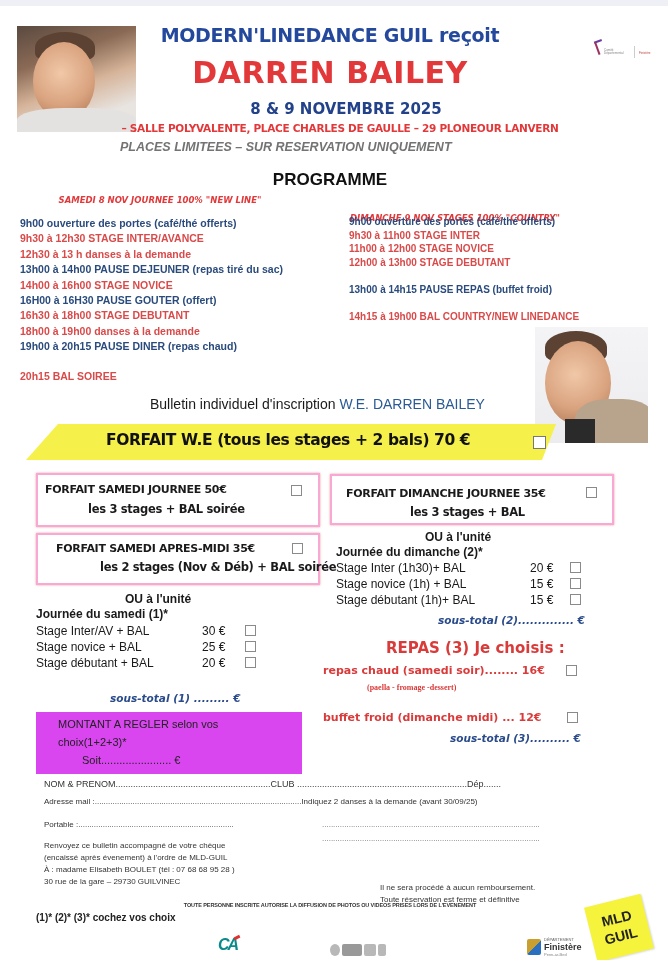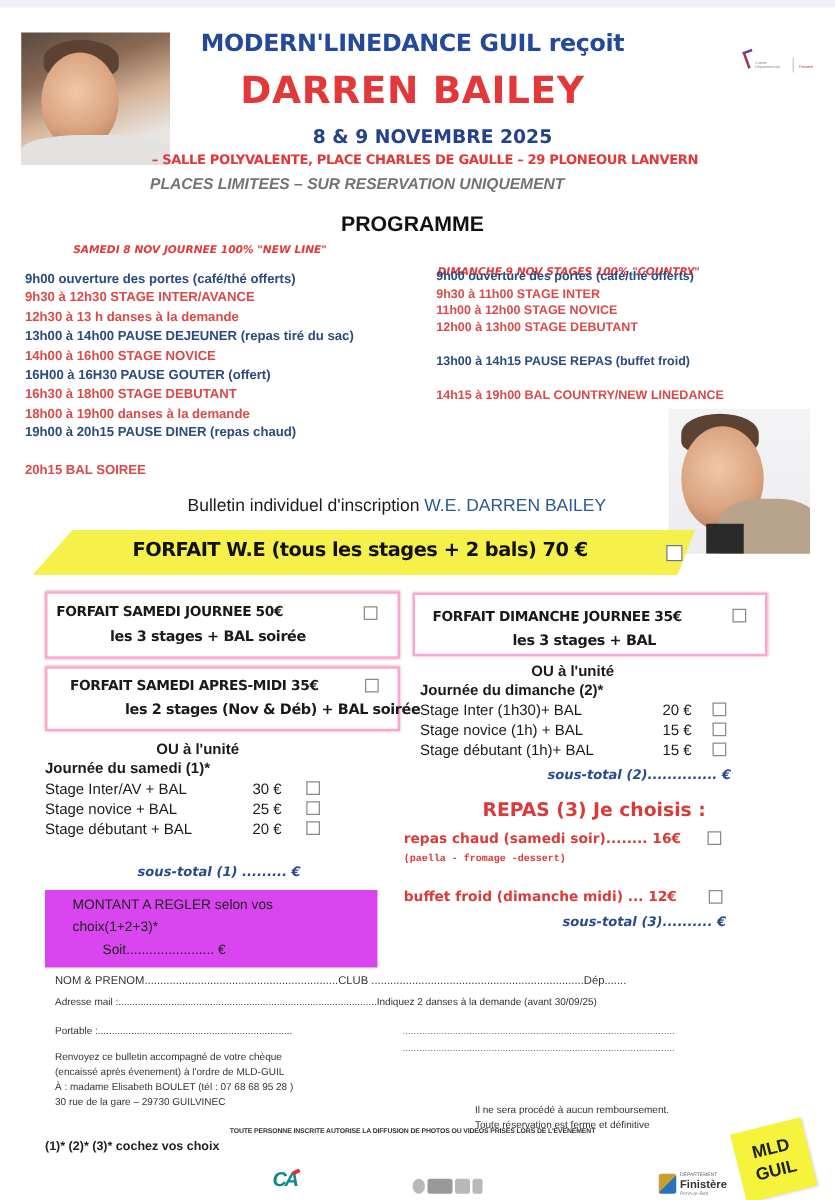--- a/index.html
+++ b/index.html
@@ -55,21 +55,21 @@
   .unit-row { font-size: 12px; color: #1a1a1a; height: 16px; line-height: 16px; white-space: nowrap; }
   .unit-row .lbl { position: absolute; left: 0; }
   .unit-row .price { position: absolute; }
   .unit-row .cb { position: absolute; top: 2px; }
   .subtotal { font-family: "DejaVu Sans", sans-serif; font-weight: bold; font-style: italic; font-size: 10.5px; color: #2a4b8a; white-space: nowrap; }
 
   .orange { left: 36px; top: 712px; width: 266px; height: 62px; background: #d946ef; padding: 3px 22px; font-size: 11px; color: #222; line-height: 19px; }
 
   .repas-h { font-family: "DejaVu Sans", sans-serif; font-weight: bold; font-size: 15px; color: #d93a3a; white-space: nowrap; }
   .repas-row { font-family: "DejaVu Sans", sans-serif; font-weight: bold; font-size: 11px; color: #d93a3a; white-space: nowrap; }
-  .repas-sub { font-family: Liberation Mono, monospace; font-weight: bold; font-size: 8px; color: #d93a3a; white-space: nowrap; }
+  .repas-sub { font-family: Liberation Serif, serif; font-weight: bold; font-size: 8px; color: #d93a3a; white-space: nowrap; margin-left: 44px; }
 
   .form { font-size: 9px; color: #333; white-space: nowrap; }
   .form.sm { font-size: 8px; }
   .small8 { font-size: 8px; color: #333; line-height: 12px; white-space: nowrap; }
   .dots { color: #666; }
 
   .notice { left: 100px; top: 902px; width: 460px; text-align: center; font-weight: bold; font-size: 5.5px; color: #333; letter-spacing: -0.1px; white-space: nowrap; }
   .cochez { left: 36px; top: 912px; font-weight: bold; font-size: 10px; color: #222; white-space: nowrap; }
 
   .sticky { left: 590px; top: 900px; width: 58px; height: 56px; background: #f5f33c; transform: rotate(-14deg); box-shadow: 1px 1px 2px rgba(0,0,0,0.15); text-align: center; font-weight: bold; font-size: 14px; line-height: 18px; color: #222; padding-top: 9px; }

